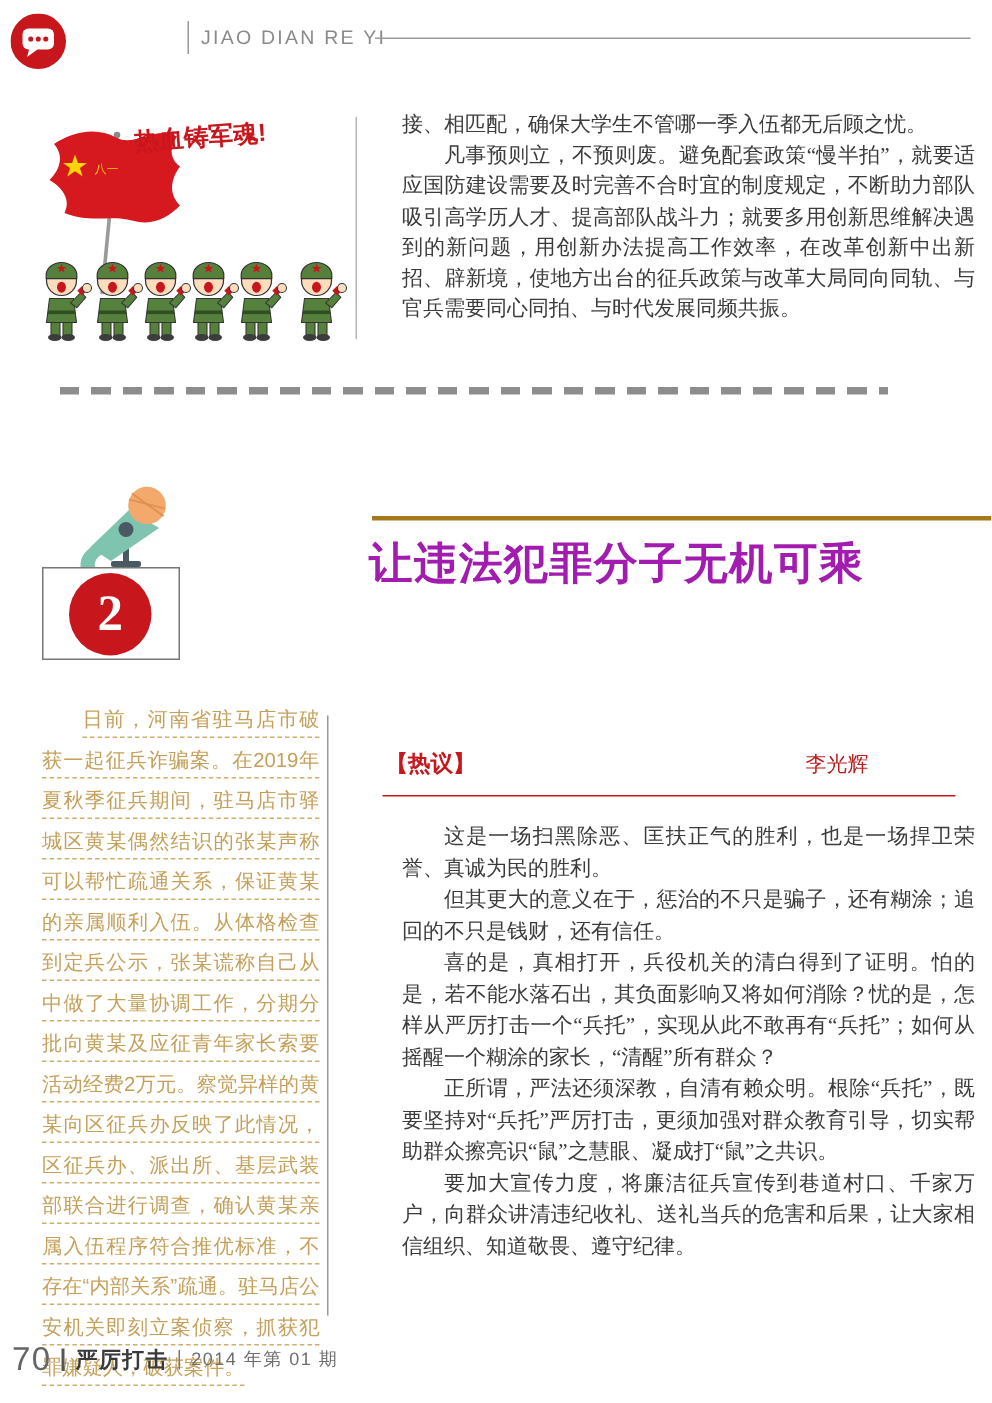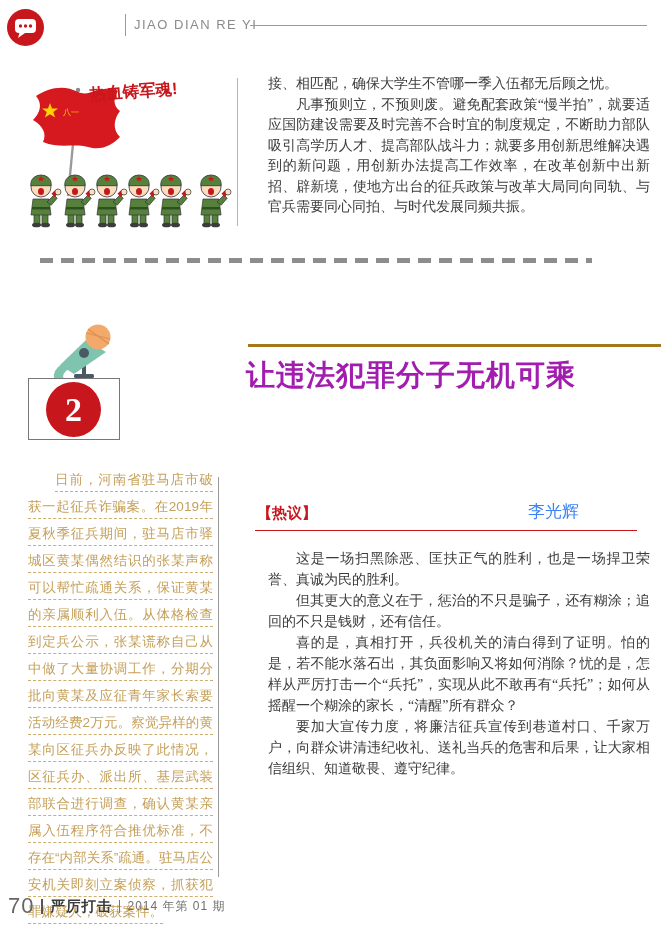--- a/index.html
+++ b/index.html
@@ -36,21 +36,21 @@
     color:#a21caf; letter-spacing:1px; }
   
   .sidebar { position:absolute; left:28px; top:466px; width:185px;
     font-size:13.5px; line-height:27px; color:#c5a05a; text-align:justify; text-indent:2em;
     text-decoration:underline; text-decoration-style:dashed; text-decoration-thickness:1px;
     text-decoration-color:#cfae6d; text-underline-offset:7px; }
   .vline2 { position:absolute; left:218px; top:477px; width:1px; height:400px; background:#999; }
   .hotrow { position:absolute; left:257px; top:500px; width:380px; display:flex;
     justify-content:space-between; align-items:flex-end; }
   .hot-tag { font-size:15px; font-weight:bold; color:#c8161d; }
-  .hot-author { font-size:17px; color:#3b82f6; padding-right:58px; }
+  .hot-author { font-size:14px; color:#b91c1c; padding-right:58px; }
   .red-rule { position:absolute; left:255px; top:530px; width:382px; height:1px; background:#c8161d; }
   .a2-body { position:absolute; left:268px; top:548px; width:382px;
     font-family:"Liberation Serif", serif; font-size:14px; line-height:21px;
     color:#3b3b3b; text-align:justify; }
   .a2-body p { text-indent:2em; }
   
   .footer { position:absolute; left:8px; top:893px; display:flex; align-items:center; color:#555; }
   .f-page { font-size:22px; color:#666; letter-spacing:1px; }
   .f-bar { width:2px; height:15px; background:#555; margin:0 7px; }
   .f-bar2 { width:1px; height:13px; background:#777; margin:0 7px; }
@@ -142,20 +142,21 @@
   <div class="hotrow">
     <span class="hot-tag">【热议】</span>
     <span class="hot-author">李光辉</span>
   </div>
   <div class="red-rule"></div>
 
   <div class="a2-body">
     <p>这是一场扫黑除恶、匡扶正气的胜利，也是一场捍卫荣誉、真诚为民的胜利。</p>
     <p>但其更大的意义在于，惩治的不只是骗子，还有糊涂；追回的不只是钱财，还有信任。</p>
     <p>喜的是，真相打开，兵役机关的清白得到了证明。怕的是，若不能水落石出，其负面影响又将如何消除？忧的是，怎样从严厉打击一个“兵托”，实现从此不敢再有“兵托”；如何从摇醒一个糊涂的家长，“清醒”所有群众？</p>
+    <p>正所谓，严法还须深教，自清有赖众明。根除“兵托”，既要坚持对“兵托”严厉打击，更须加强对群众教育引导，切实帮助群众擦亮识“鼠”之慧眼、凝成打“鼠”之共识。</p>
     <p>要加大宣传力度，将廉洁征兵宣传到巷道村口、千家万户，向群众讲清违纪收礼、送礼当兵的危害和后果，让大家相信组织、知道敬畏、遵守纪律。</p>
   </div>
 
   <div class="footer">
     <span class="f-page">70</span>
     <span class="f-bar"></span>
     <span class="f-mag">严厉打击</span>
     <span class="f-bar2"></span>
     <span class="f-issue">2014 年第 01 期</span>
   </div>

